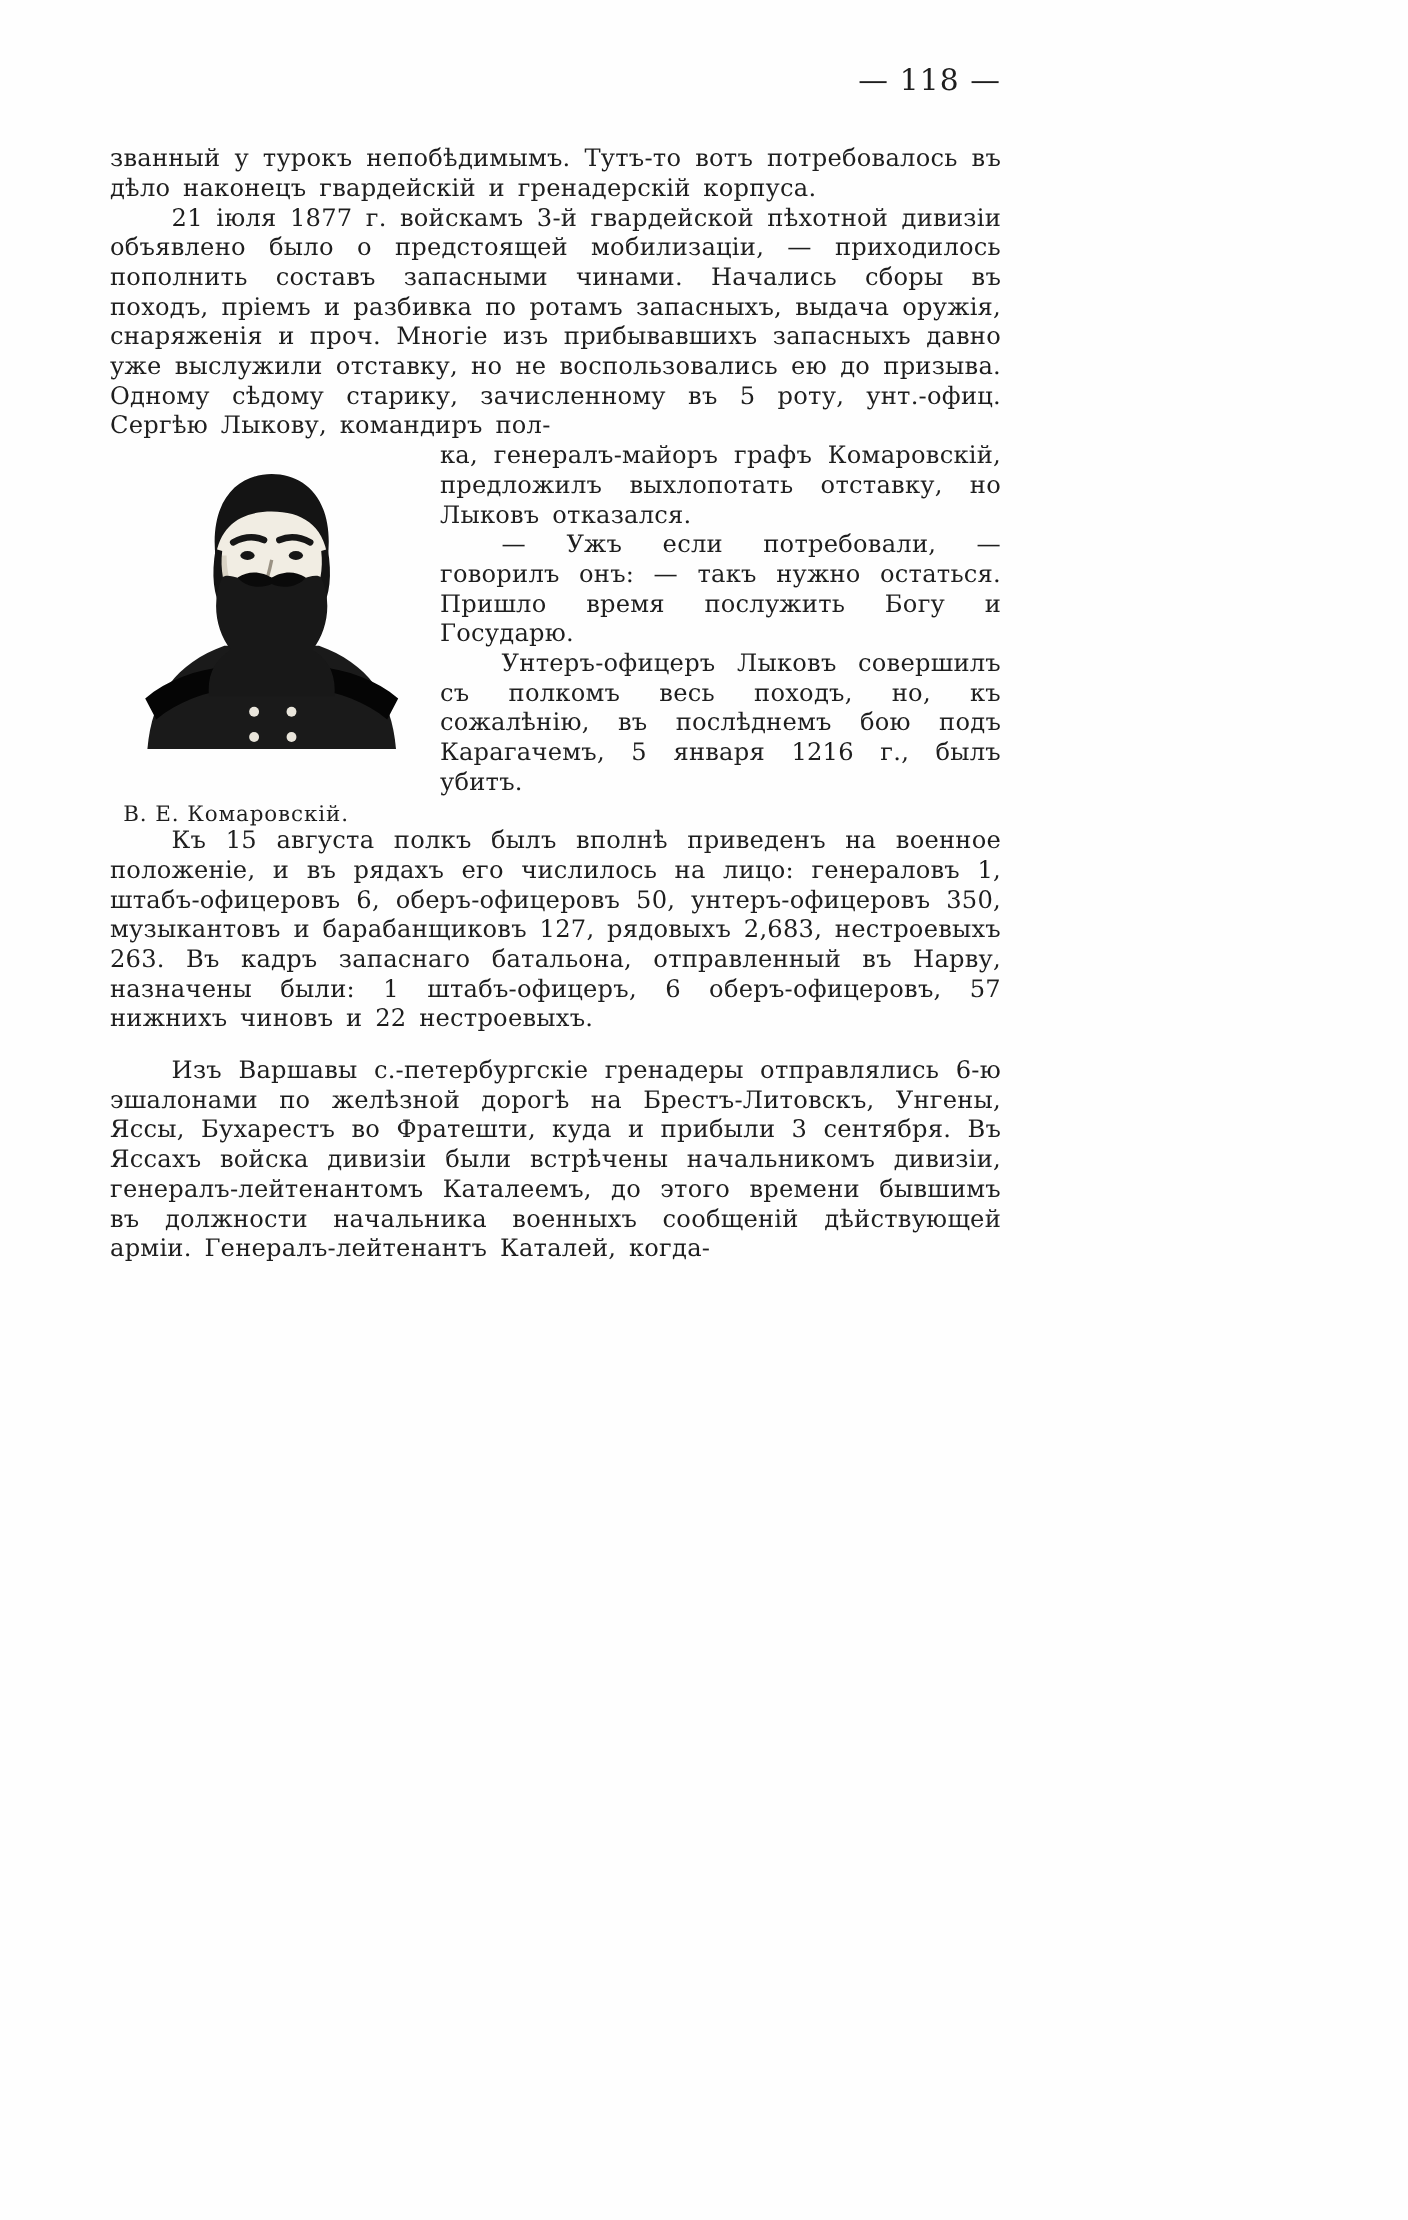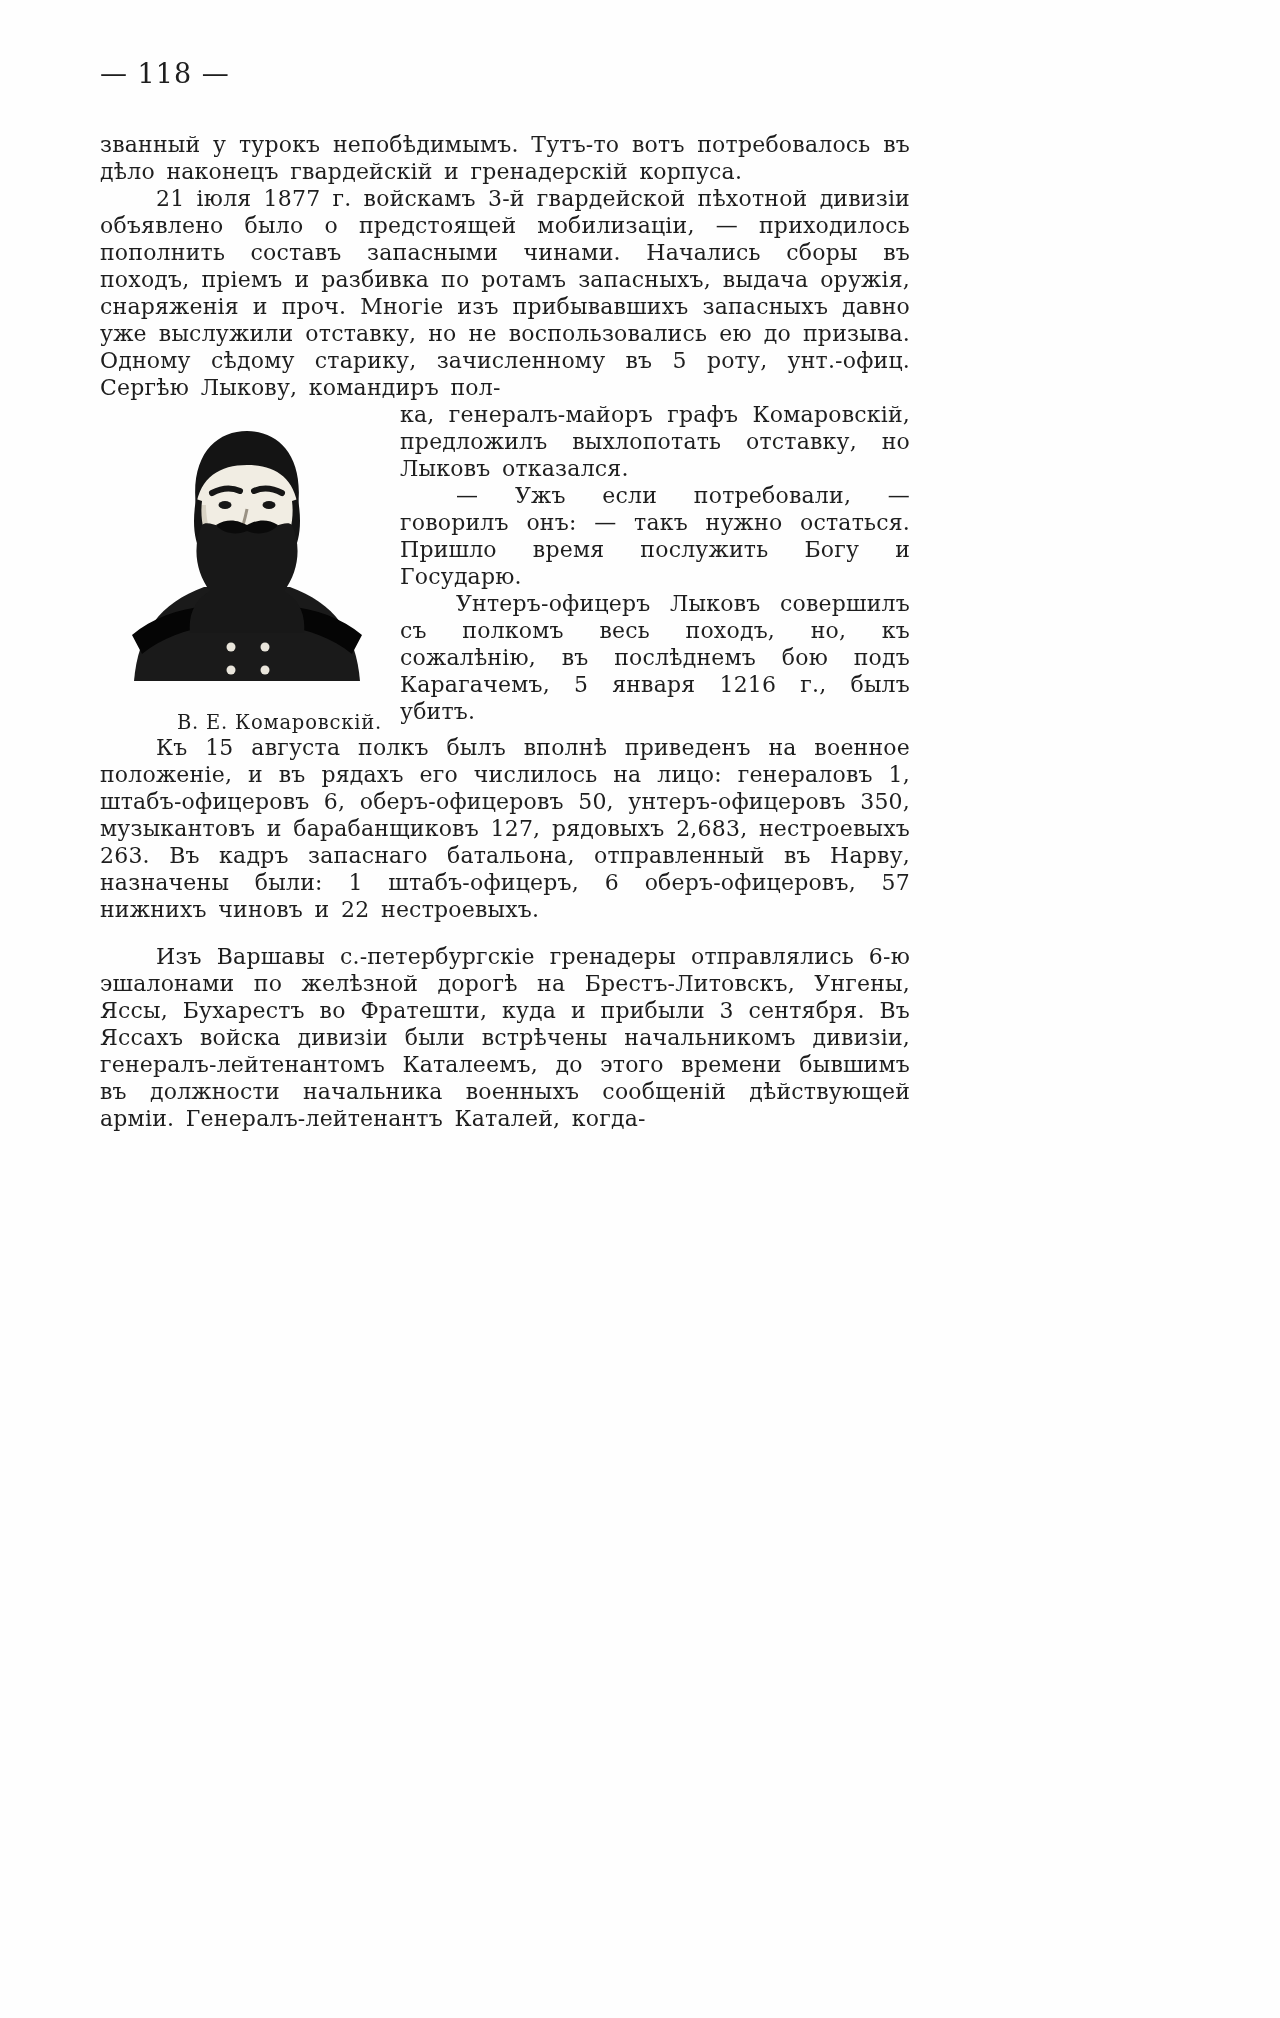--- a/index.html
+++ b/index.html
@@ -14,43 +14,43 @@
     overflow: hidden;
     position: relative;
   }
   .page {
     position: absolute;
     left: 100px;
     top: 58px;
     width: 810px;
   }
   .page-number {
-    text-align: left;
+    text-align: right;
     font-size: 27px;
     letter-spacing: 1px;
     margin-bottom: 42px;
   }
   .para {
     margin: 0;
     font-size: 22px;
     line-height: 27px;
     text-align: justify;
     word-spacing: 0.2em;
     letter-spacing: 0.2px;
   }
   .indent { text-indent: 56px; }
   .figure-row { display: flex; align-items: flex-start; }
   .figure-col { flex: 0 0 300px; padding: 20px 0 0 12px; }
   .portrait { width: 270px; height: 260px; }
   .portrait svg { display: block; }
   .caption {
     width: 270px;
     font-size: 19.5px;
-    text-align: right;
-    margin-top: 30px;
+    text-align: left;
+    margin-top: 47px;
     letter-spacing: 0.8px;
   }
   .text-col { flex: 1 1 auto; min-width: 0; }
   .para-last { margin-top: 20px; }
 </style>
 </head>
 <body>
 
 <div class="page">
 

